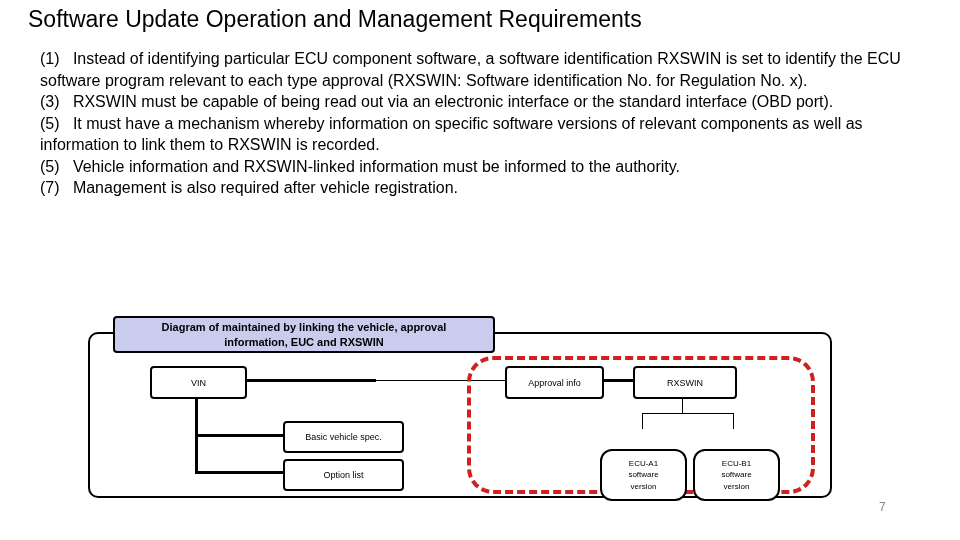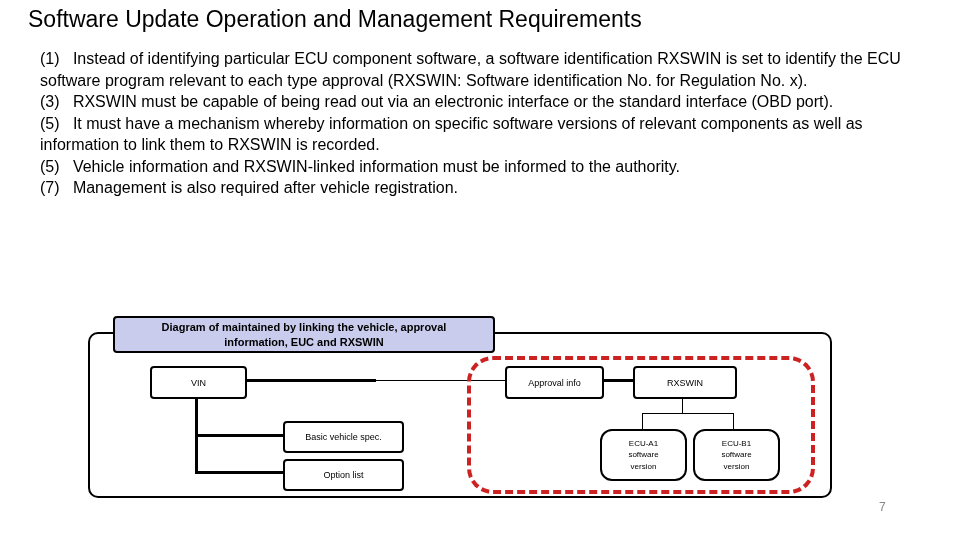--- a/index.html
+++ b/index.html
@@ -37,21 +37,21 @@
     position:absolute; background:#fff; border:2px solid #000; border-radius:4px;
     display:flex; align-items:center; justify-content:center;
     font-size:9px; z-index:4; text-align:center;
   }
   .node-vin      { left:150px; top:366px; width:93px;  height:29px; }
   .node-approval { left:505px; top:366px; width:95px;  height:29px; }
   .node-rxswin   { left:633px; top:366px; width:100px; height:29px; }
   .node-basic    { left:283px; top:421px; width:117px; height:28px; }
   .node-option   { left:283px; top:459px; width:117px; height:28px; }
   .node-ecu {
-    border-radius:12px; white-space:pre-line; font-size:8px; line-height:1.4;
+    border-radius:12px; white-space:pre-line; font-size:8px; line-height:1.4;margin-top:20px;
   }
   .node-ecu-a1 { left:600px; top:429px; width:83px; height:48px; }
   .node-ecu-b1 { left:693px; top:429px; width:83px; height:48px; }
 
   .connector { position:absolute; background:#000; z-index:2; }
   .c-vin-mid        { left:243px; top:379px; width:133px; height:3px; }
   .c-mid-approval   { left:375px; top:380px; width:130px; height:1px; }
   .c-approval-rxswin{ left:600px; top:379px; width:33px;  height:3px; }
   .c-rxswin-stem    { left:682px; top:395px; width:1px;   height:18px; }
   .c-branch-h       { left:642px; top:413px; width:92px;  height:1px; }

